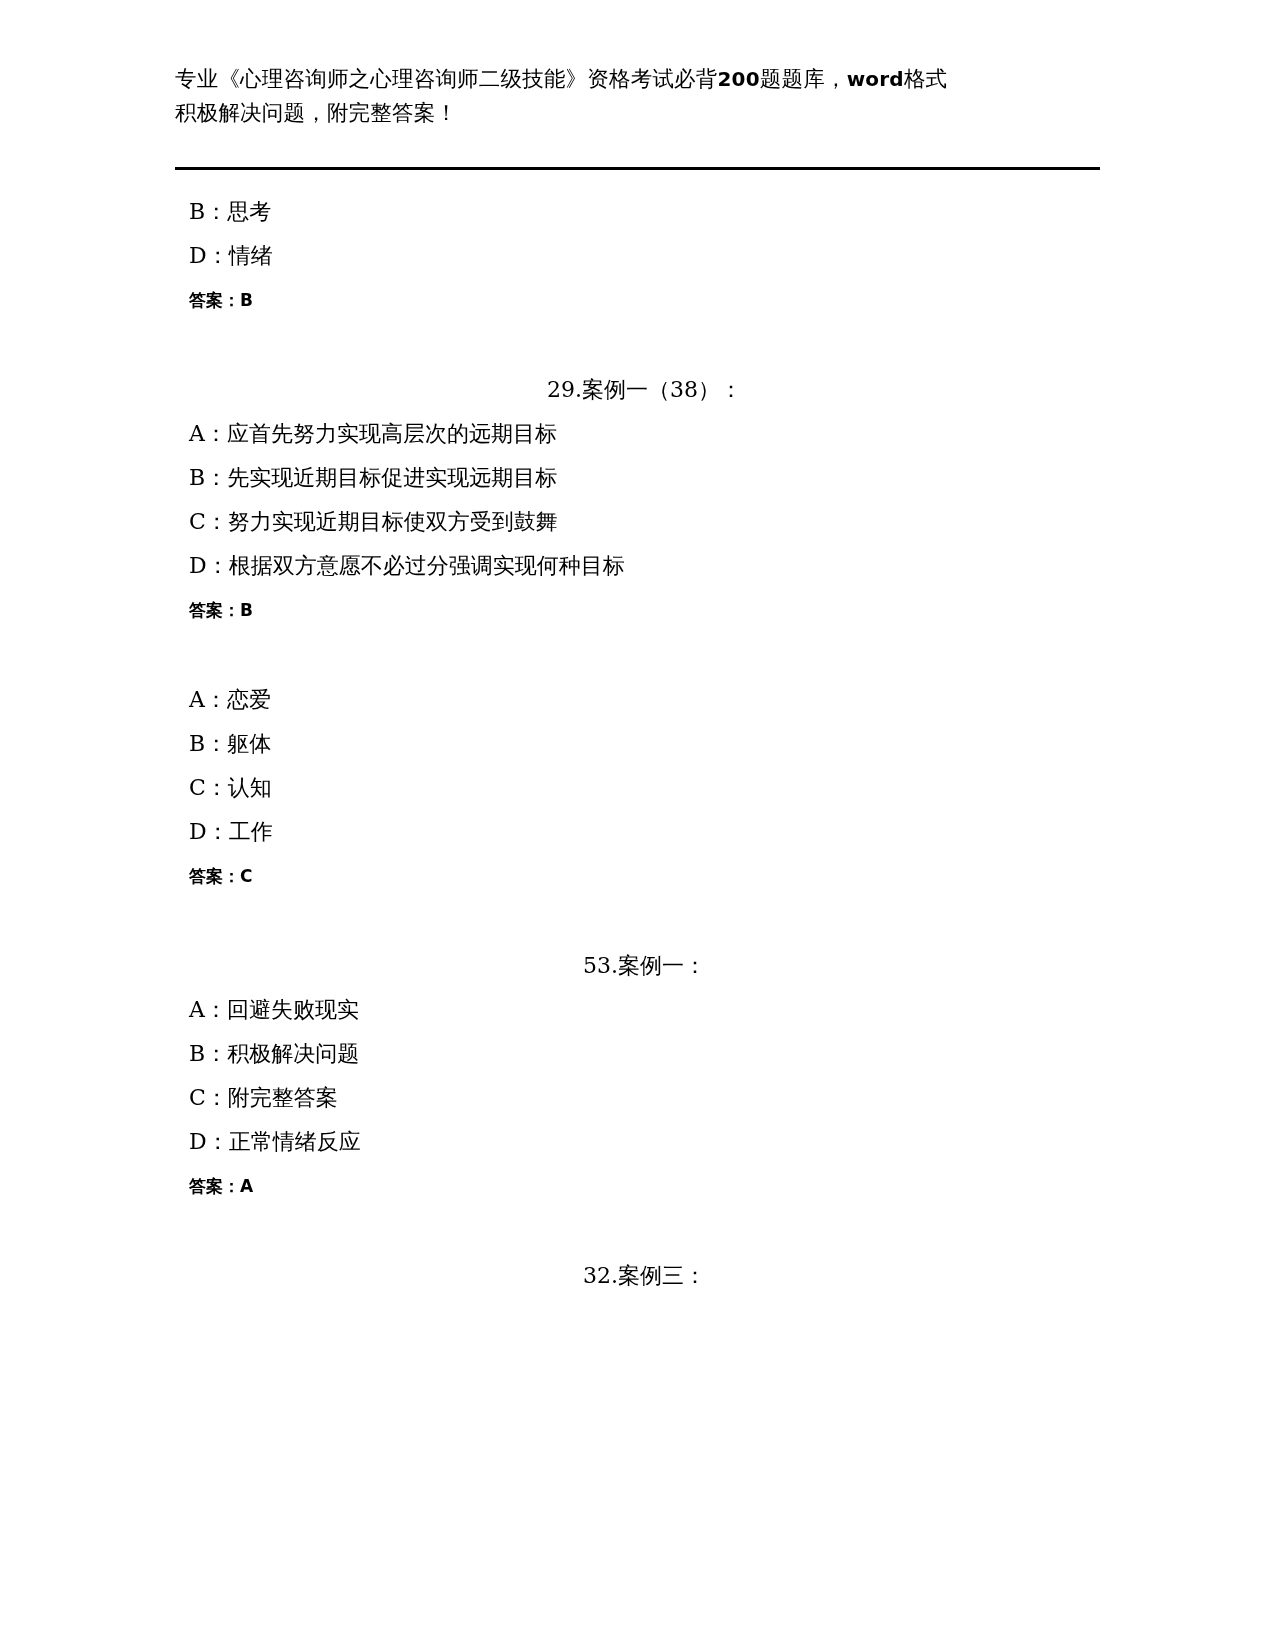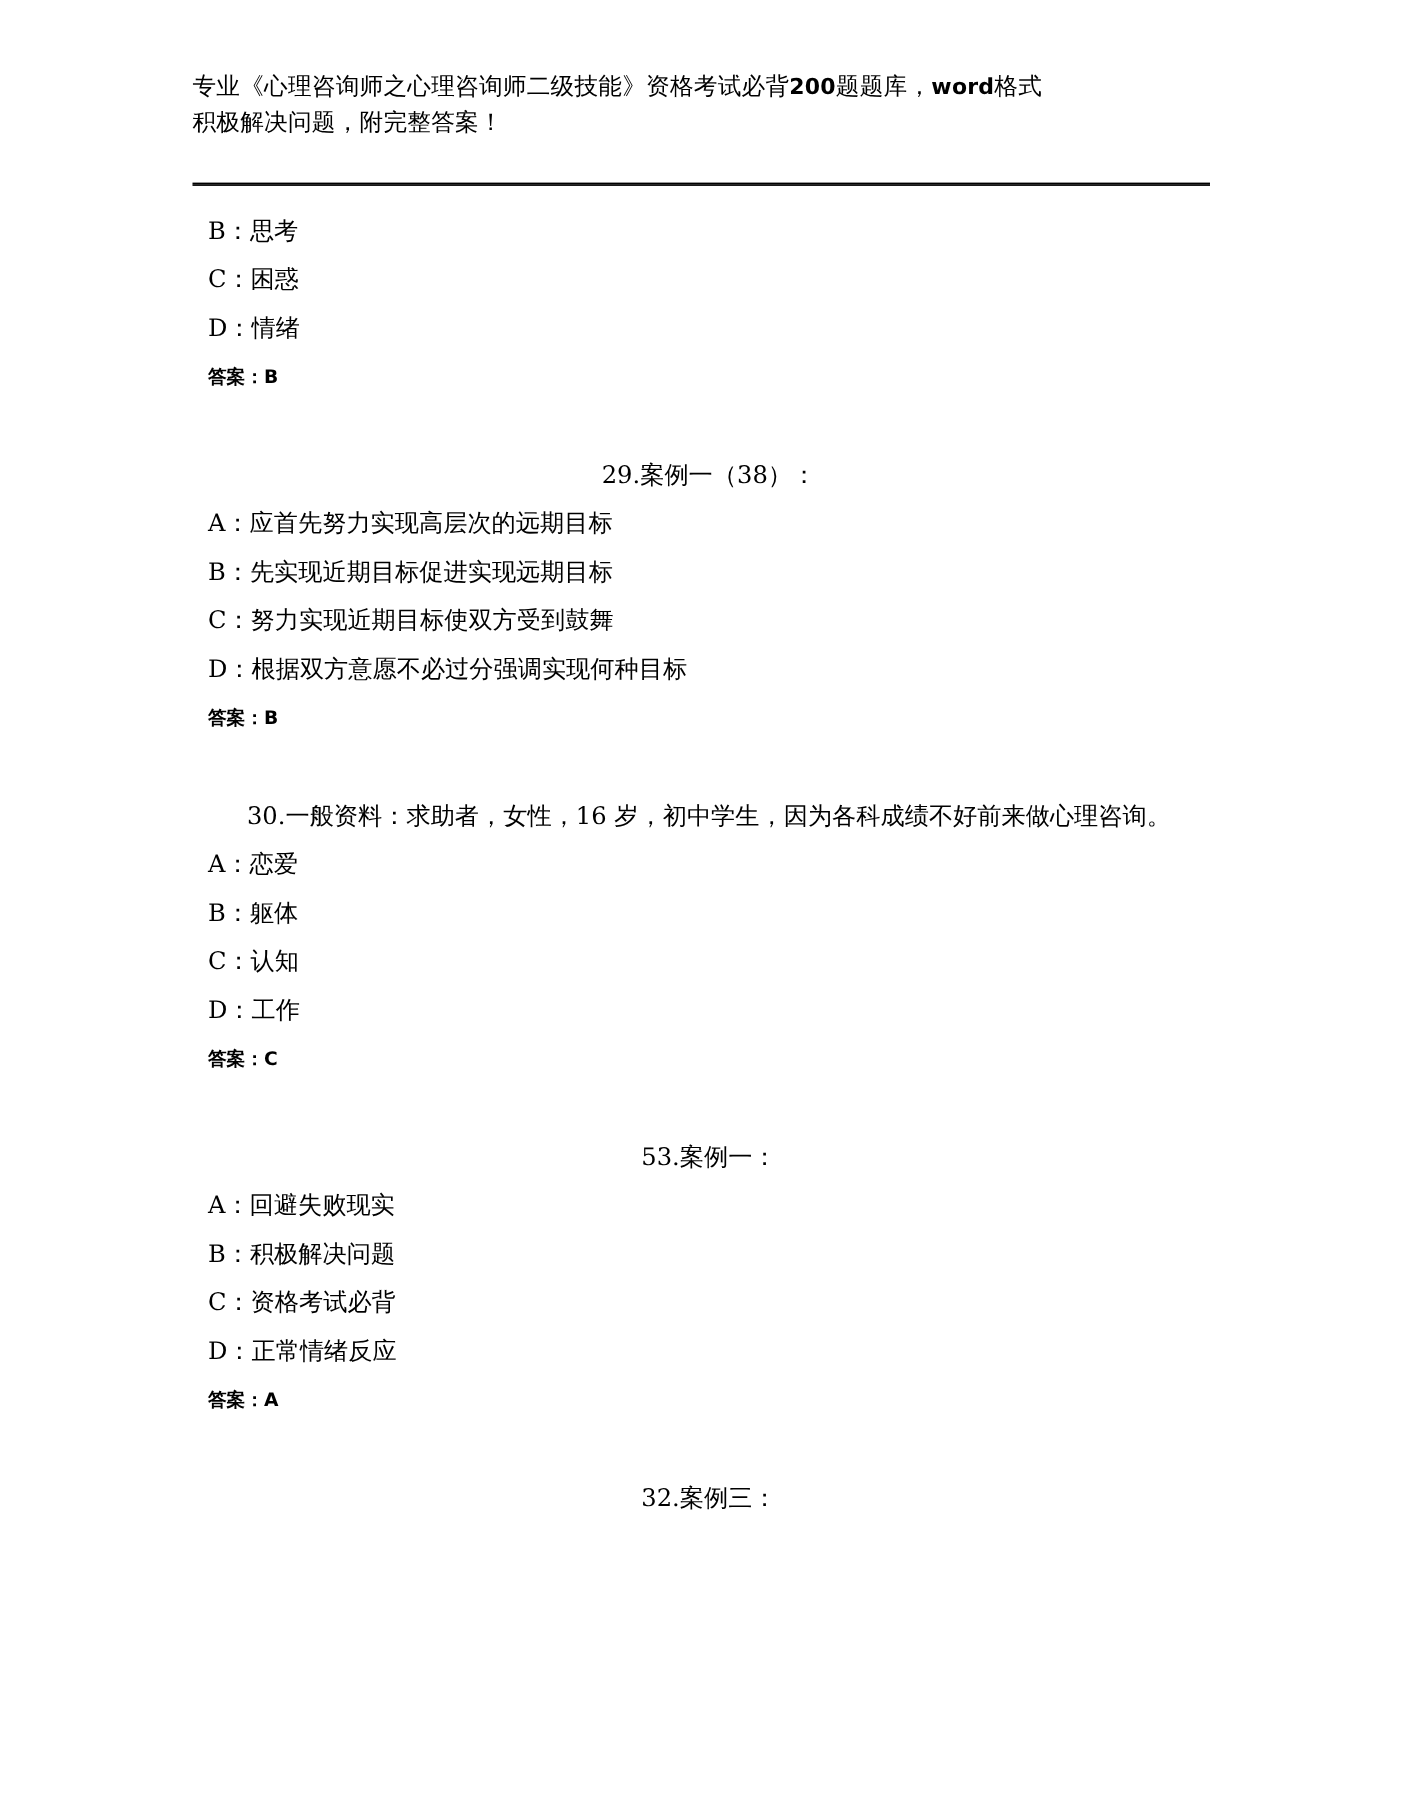--- a/index.html
+++ b/index.html
@@ -75,48 +75,46 @@
       <span>专业《心理咨询师之心理咨询师二级技能》资格考试必背</span><span class="bold">200</span><span>题题库，</span><span class="bold">word</span><span>格式</span><br>
       <span>积极解决问题，附完整答案！</span>
     </div>
 
     <div class="rule"></div>
 
     <div class="body-block">
 
       <div class="q-group">
         <div class="opt">B：思考</div>
-        <div class="opt">C：困惑</div>
         <div class="opt">D：情绪</div>
         <div class="ans"><span>答案：</span><span>B</span></div>
       </div>
 
       <div class="q-group">
         <div class="stem">29.案例一（38）：</div>
         <div class="opt">A：应首先努力实现高层次的远期目标</div>
         <div class="opt">B：先实现近期目标促进实现远期目标</div>
         <div class="opt">C：努力实现近期目标使双方受到鼓舞</div>
         <div class="opt">D：根据双方意愿不必过分强调实现何种目标</div>
         <div class="ans"><span>答案：</span><span>B</span></div>
       </div>
 
       <div class="q-group">
-        <div class="stem">30.一般资料：求助者，女性，16 岁，初中学生，因为各科成绩不好前来做心理咨询。</div>
         <div class="opt">A：恋爱</div>
         <div class="opt">B：躯体</div>
         <div class="opt">C：认知</div>
         <div class="opt">D：工作</div>
         <div class="ans"><span>答案：</span><span>C</span></div>
       </div>
 
       <div class="q-group">
         <div class="stem">53.案例一：</div>
         <div class="opt">A：回避失败现实</div>
         <div class="opt">B：积极解决问题</div>
-        <div class="opt">C：资格考试必背</div>
+        <div class="opt">C：附完整答案</div>
         <div class="opt">D：正常情绪反应</div>
         <div class="ans"><span>答案：</span><span>A</span></div>
       </div>
 
       <div class="q-group">
         <div class="stem">32.案例三：</div>
       </div>
 
     </div>
   </div>

